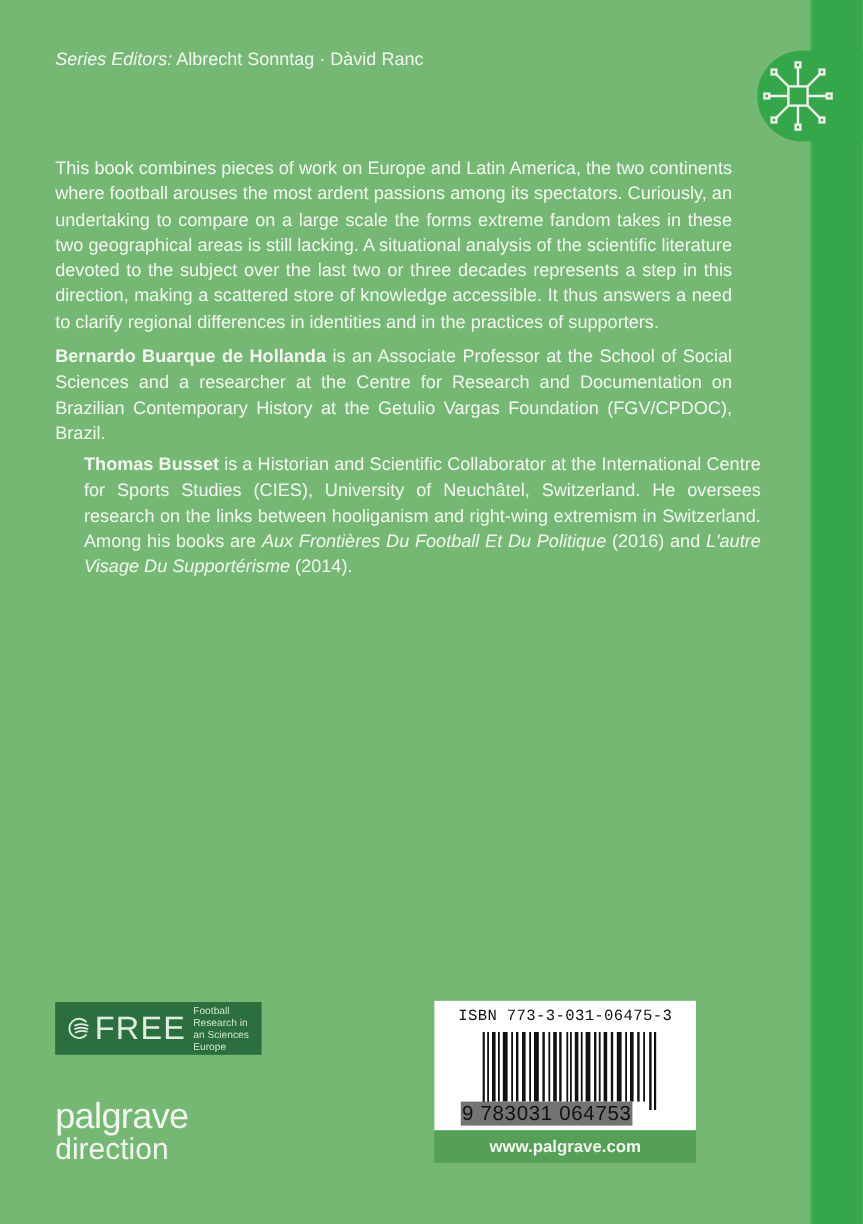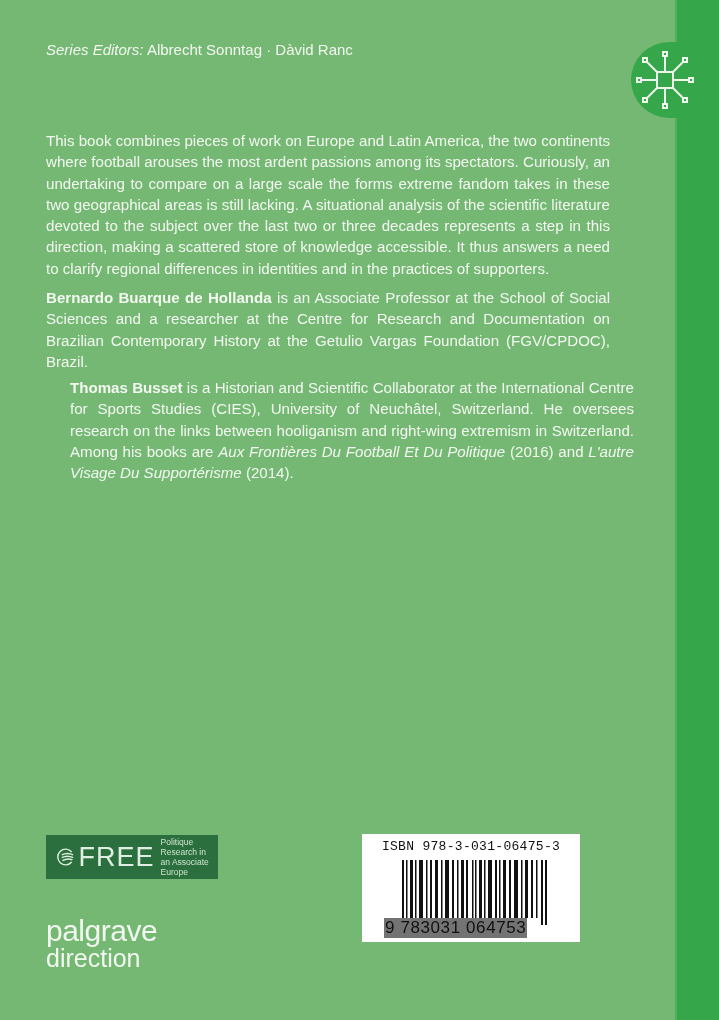--- a/index.html
+++ b/index.html
@@ -83,33 +83,33 @@
 
 <div class="free-logo">
   <svg width="26" height="26" viewBox="0 0 26 26" fill="none" stroke="#dfeee0" stroke-width="2">
     <path d="M22 6 A11 11 0 1 0 22 20"></path>
     <path d="M8 10 Q16 6 24 10"></path>
       <path d="M8 14 Q16 10 24 14"></path>
       <path d="M9 18 Q16 14 23 17"></path>
   </svg>
   <span class="free-word">FREE</span>
   <div class="free-sub">
-    <div>Politique Research in</div>
-    <div>an Associate Europe</div>
+    <div>Football Research in</div>
+    <div>an Sciences Europe</div>
   </div>
 </div>
 
 <div class="publisher">
   <div class="pub1">palgrave</div>
   <div class="pub2">direction</div>
 </div>
 
 <div class="isbn-box">
   <div class="isbn-white"></div>
-  <div class="isbn-text">ISBN 978-3-031-06475-3</div>
+  <div class="isbn-text">ISBN 773-3-031-06475-3</div>
   <svg class="barcode" viewBox="0 0 145 65" preserveAspectRatio="none">
     <g fill="#111">
       <rect x="0" y="0" width="2" height="65"></rect>
         <rect x="4" y="0" width="1.5" height="65"></rect>
       <rect x="8" y="0" width="3" height="58"></rect>
         <rect x="13" y="0" width="1.5" height="58"></rect>
       <rect x="17" y="0" width="4" height="58"></rect>
         <rect x="24" y="0" width="1.5" height="58"></rect>
       <rect x="28" y="0" width="2" height="58"></rect>
         <rect x="33" y="0" width="3" height="58"></rect>
@@ -131,13 +131,14 @@
         <rect x="112" y="0" width="4" height="58"></rect>
       <rect x="119" y="0" width="1.5" height="58"></rect>
         <rect x="123" y="0" width="3" height="58"></rect>
       <rect x="129" y="0" width="2" height="58"></rect>
         <rect x="134" y="0" width="1.5" height="58"></rect>
       <rect x="139" y="0" width="2" height="65"></rect>
         <rect x="143" y="0" width="2" height="65"></rect>
     </g>
   </svg>
   <div class="barcode-num">9 783031 064753</div>
+  <div class="url-bar">www.palgrave.com</div>
 </div>
 
 </body></html>

